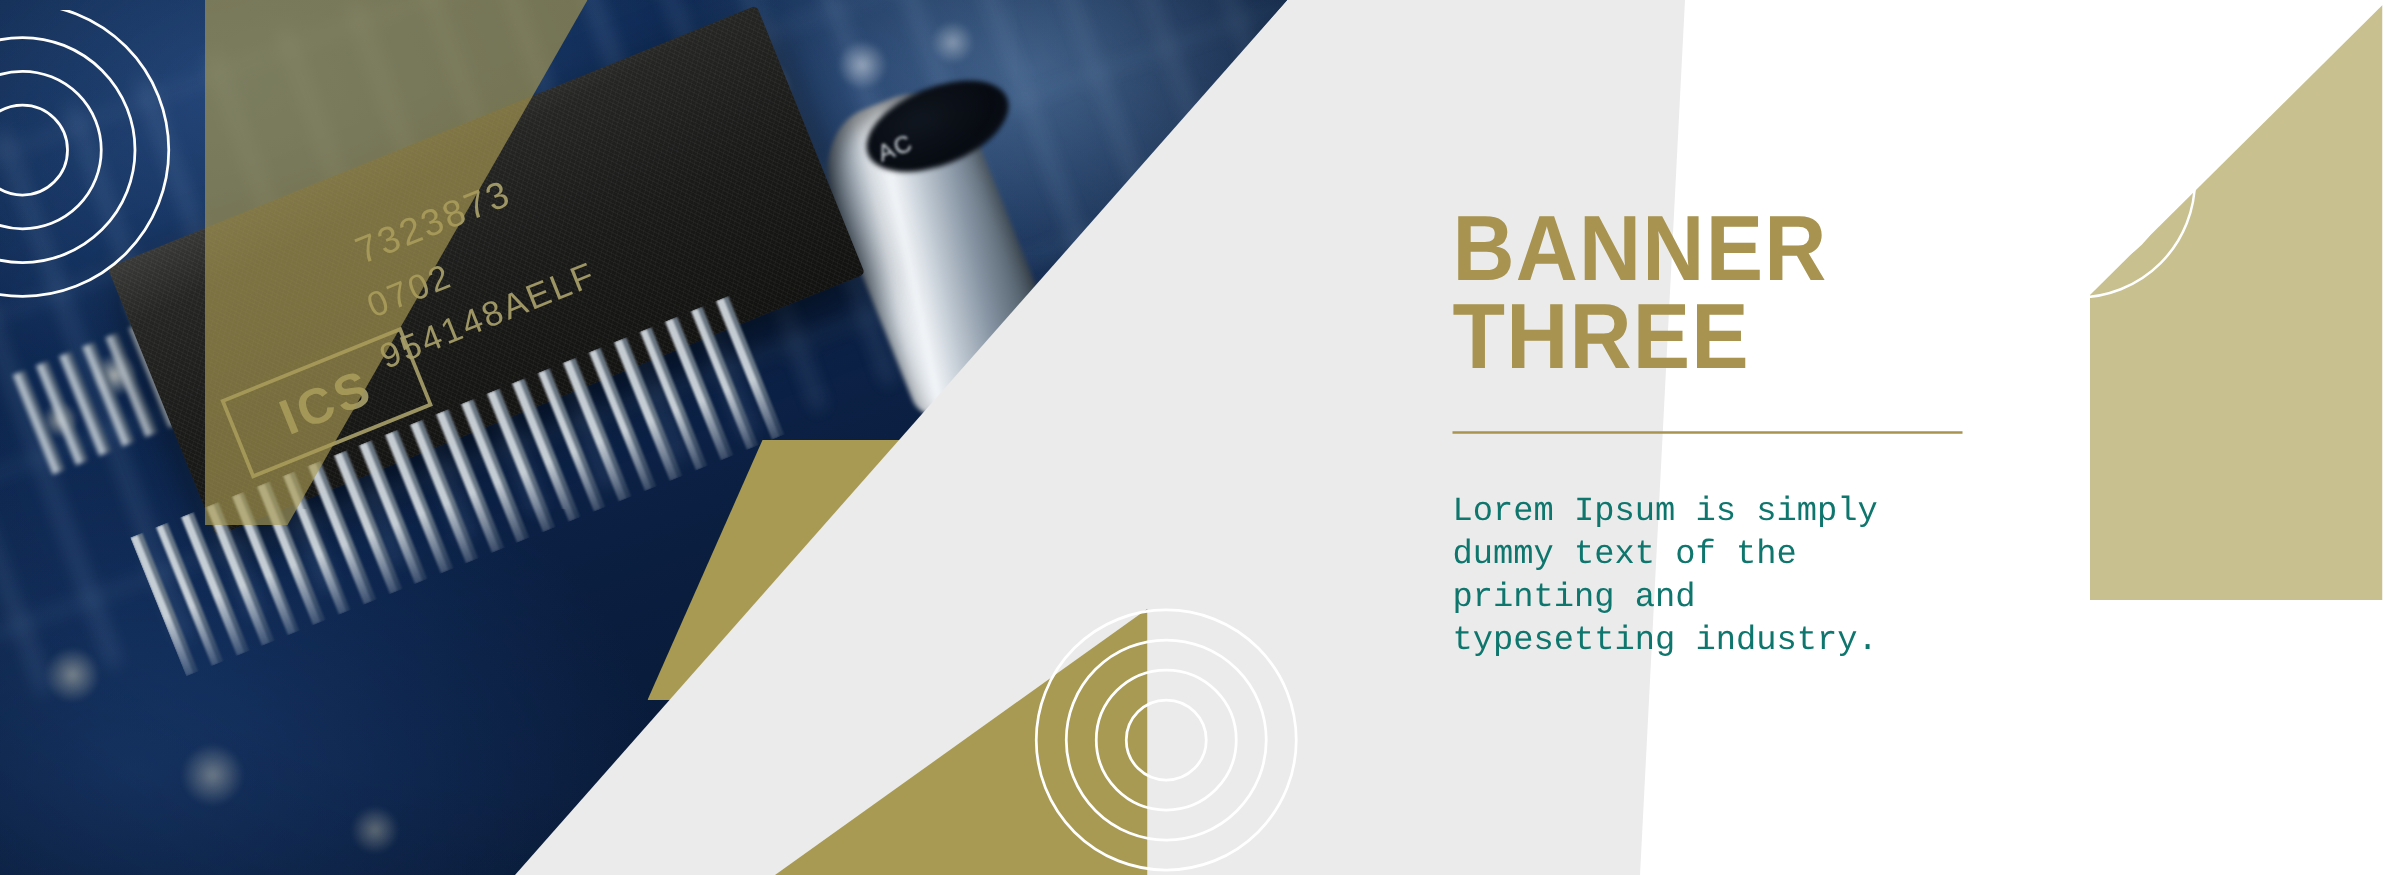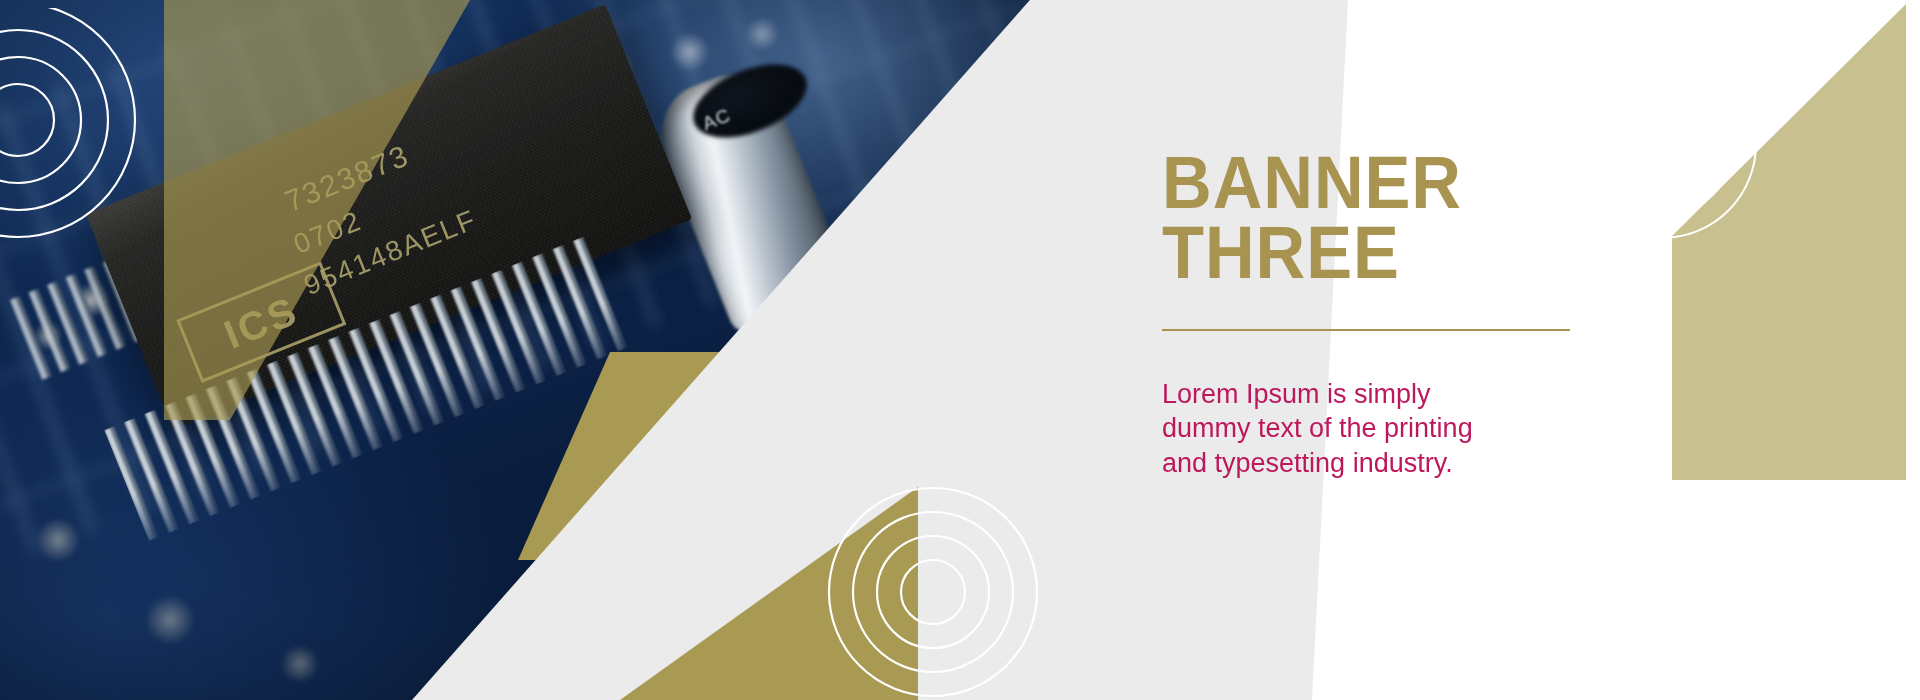--- a/index.html
+++ b/index.html
@@ -289,21 +289,21 @@
   .rings circle { fill: none; }
 
   .rings-tl  { left: -112px; top: 8px; }
   .rings-bc  { left: 813px;  top: 472px; }
   .rings-br  { left: 1552px; top: 34px; }
 
   
   .content {
     position: absolute;
     left: 1162px;
-    top: 148px;
+    top: 164px;
     width: 460px;
   }
   .headline {
     margin: 0;
     color: #a89450;
     font-family: "Liberation Sans", sans-serif;
     font-weight: bold;
     font-size: 74px;
     line-height: 0.95;
     letter-spacing: 1px;
@@ -314,22 +314,22 @@
   .headline .line { display: block; }
   .rule {
     margin-top: 40px;
     width: 408px;
     height: 2px;
     background: #a89450;
   }
   .body-text {
     margin: 0;
     margin-top: 46px;
-    color: #be185d;
-    font-family: Liberation Sans, sans-serif;
+    color: #0f766e;
+    font-family: Liberation Mono, monospace;
     font-size: 27px;
     line-height: 1.28;
     width: 345px;
   }
 </style>
 </head>
 <body>
 
 <div class="banner">
 

